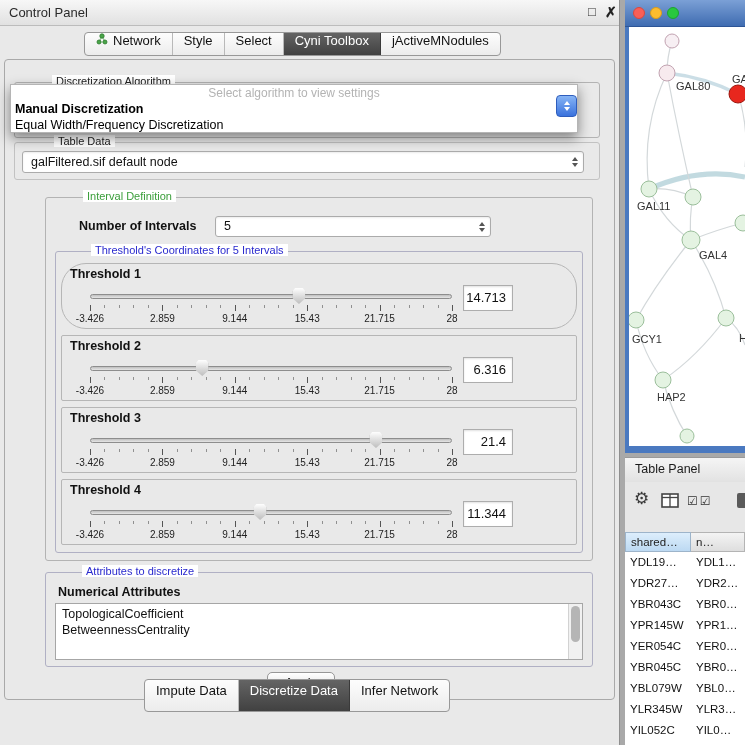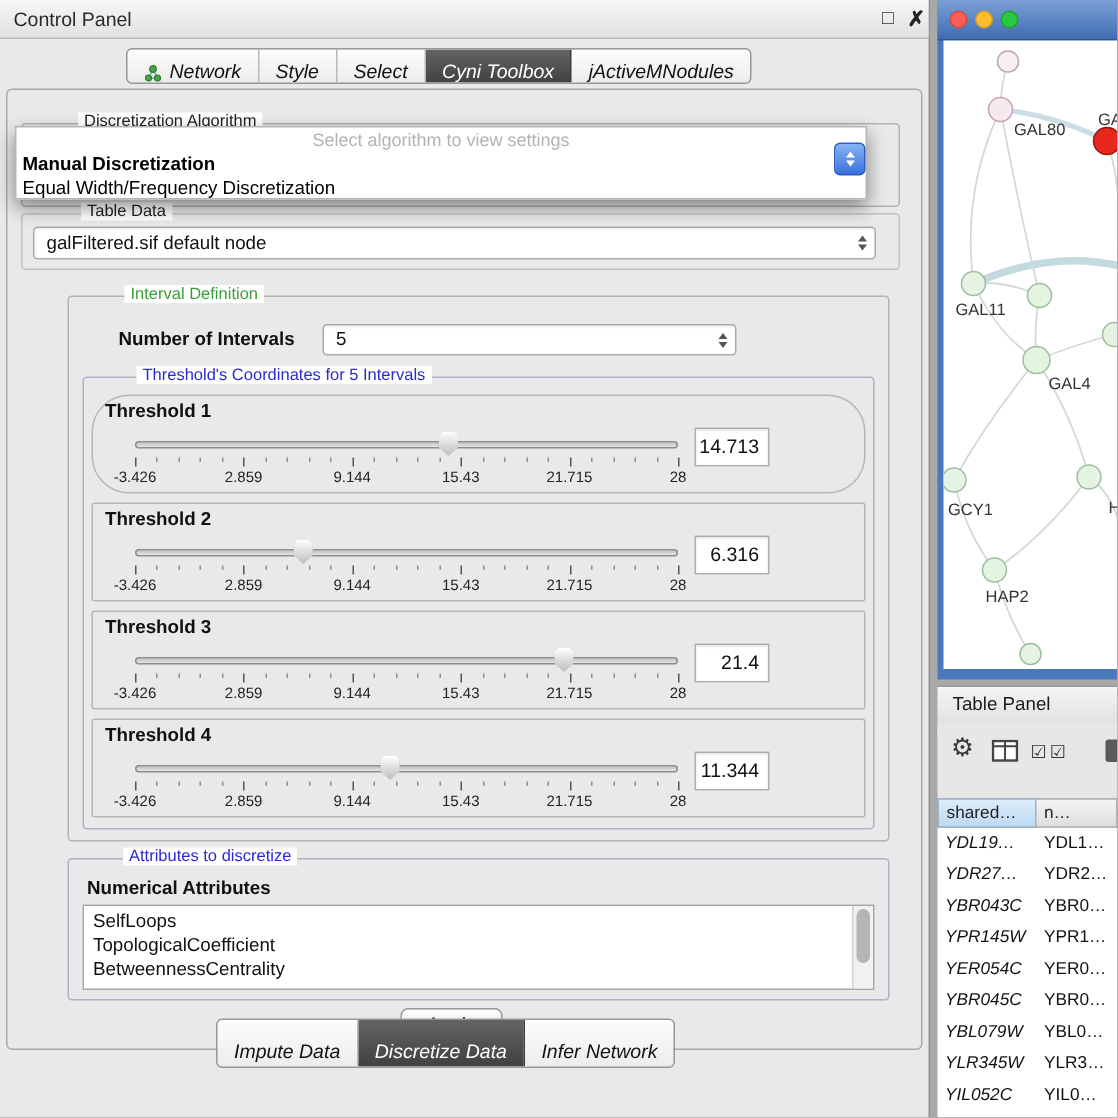--- a/index.html
+++ b/index.html
@@ -8,21 +8,21 @@
   #root { position:relative; width:745px; height:745px; background:#a9a9a9; overflow:hidden; font-size:13px; color:#1a1a1a; }
 
   
   .control-window { position:absolute; left:0; top:0; width:620px; height:745px; background:#e9e9e9; border-right:1px solid #8f8f8f; }
   .cw-titlebar { position:absolute; top:0; left:0; width:100%; height:26px; background:linear-gradient(#f7f7f7,#e1e1e1); border-bottom:1px solid #bcbcbc; }
   .cw-title { position:absolute; left:9px; top:5px; font-size:13px; color:#2a2a2a; }
   .cw-float { position:absolute; left:588px; top:4px; font-size:13px; color:#333; }
   .cw-close { position:absolute; left:605px; top:4px; font-size:14px; font-weight:bold; color:#222; }
 
   .tabstrip { position:absolute; top:32px; left:84px; height:24px; display:flex; border:1px solid #989898; border-radius:4px; background:linear-gradient(#fdfdfd,#ececec); overflow:hidden; }
-  .tab { display:flex; align-items:flex-end; gap:5px; padding:0 11px; font-size:13px; border-right:1px solid #b9b9b9; color:#111; white-space:nowrap;font-style:italic; }
+  .tab { display:flex; align-items:flex-start; gap:5px; padding:0 11px; font-size:13px; border-right:1px solid #b9b9b9; color:#111; white-space:nowrap; }
   .tab:last-child { border-right:none; }
   .tab.active { background:linear-gradient(#646464,#414141); color:#fff; border-right-color:#3a3a3a; }
   .net-icon circle { fill:#49a649; stroke:#2f7a2f; stroke-width:0.8; }
   .net-icon line { stroke:#8fc48f; stroke-width:1.2; }
 
   .main-panel { position:absolute; left:4px; top:59px; width:611px; height:641px; border:1px solid #a9a9a9; border-radius:4px; background:#e9e9e9; }
 
   .group { position:absolute; border:1px solid #b3b3b3; border-radius:3px; }
   .group-title { position:absolute; font-size:11px; background:#ffffff; padding:0 4px; z-index:2; white-space:nowrap; color:#222;margin-left:28px; }
   .group-title.green { color:#3a9e3a; }
@@ -87,21 +87,21 @@
   .tool-checks { position:absolute; left:62px; top:12px; font-size:12px; color:#333; letter-spacing:2px; }
   .tool-cut { position:absolute; left:112px; top:11px; width:14px; height:15px; background:#5a5a5a; border-radius:2px; }
 
   .table-header { position:absolute; left:625px; top:532px; width:120px; height:20px; display:flex; }
   .th-cell { font-size:11.5px; line-height:18px; padding-left:5px; color:#222; border:1px solid #b0b8c0; white-space:nowrap; overflow:hidden; }
   .th-cell.c0 { width:66px; background:linear-gradient(#ddeefc,#bcd9f2); border-color:#9db4ca; }
   .th-cell.c1 { flex:1; background:linear-gradient(#f4f4f4,#dedede); border-left:none; border-color:#b4b4b4; }
   .table-rows { position:absolute; left:625px; top:552px; width:120px; height:193px; background:#fff; overflow:hidden; }
   .trow { display:flex; height:21px; }
   .tcell { font-size:11.5px; line-height:21px; padding-left:5px; color:#111; white-space:nowrap; overflow:hidden; }
-  .tcell.c0 { width:66px;font-style:italic; }
+  .tcell.c0 { width:66px; }
   .tcell.c1 { flex:1; }
 </style>
 </head>
 <body>
 
 <div id="root">
 
   <div class="control-window">
 
     <div class="cw-titlebar">
@@ -354,21 +354,20 @@
           </div>
       </div>
       <div class="tb-value">11.344</div>
     </div>
 
     <div class="group" style="left:45px; top:572px; width:548px; height:95px; border-color:#b0b0c4;"></div>
     <span class="group-title blue" style="left:54px; top:565px;">Attributes to discretize</span>
     <span class="label-bold" style="left:58px; top:585px;">Numerical Attributes</span>
     <div class="attr-list">
 
-    <div class="attr-item">SelfLoops</div>
         <div class="attr-item">TopologicalCoefficient</div>
         <div class="attr-item">BetweennessCentrality</div>
         <div class="attr-scroll">
         <div class="scroll-thumb"></div>
       </div>
       </div>
 
     <div class="apply-btn">Apply</div>
 
     <div class="bottom-strip">

